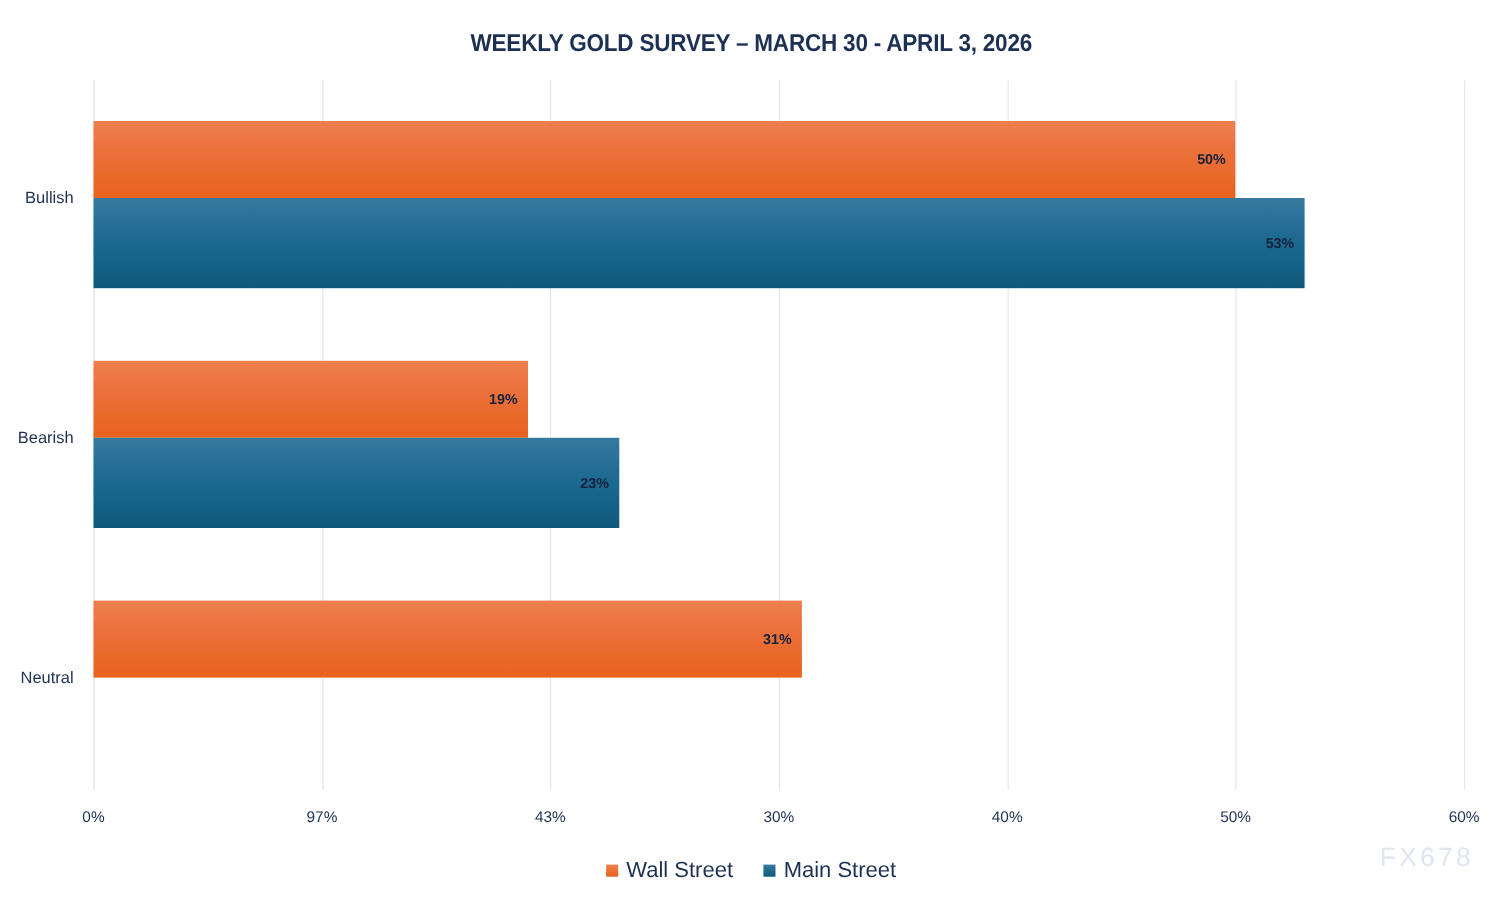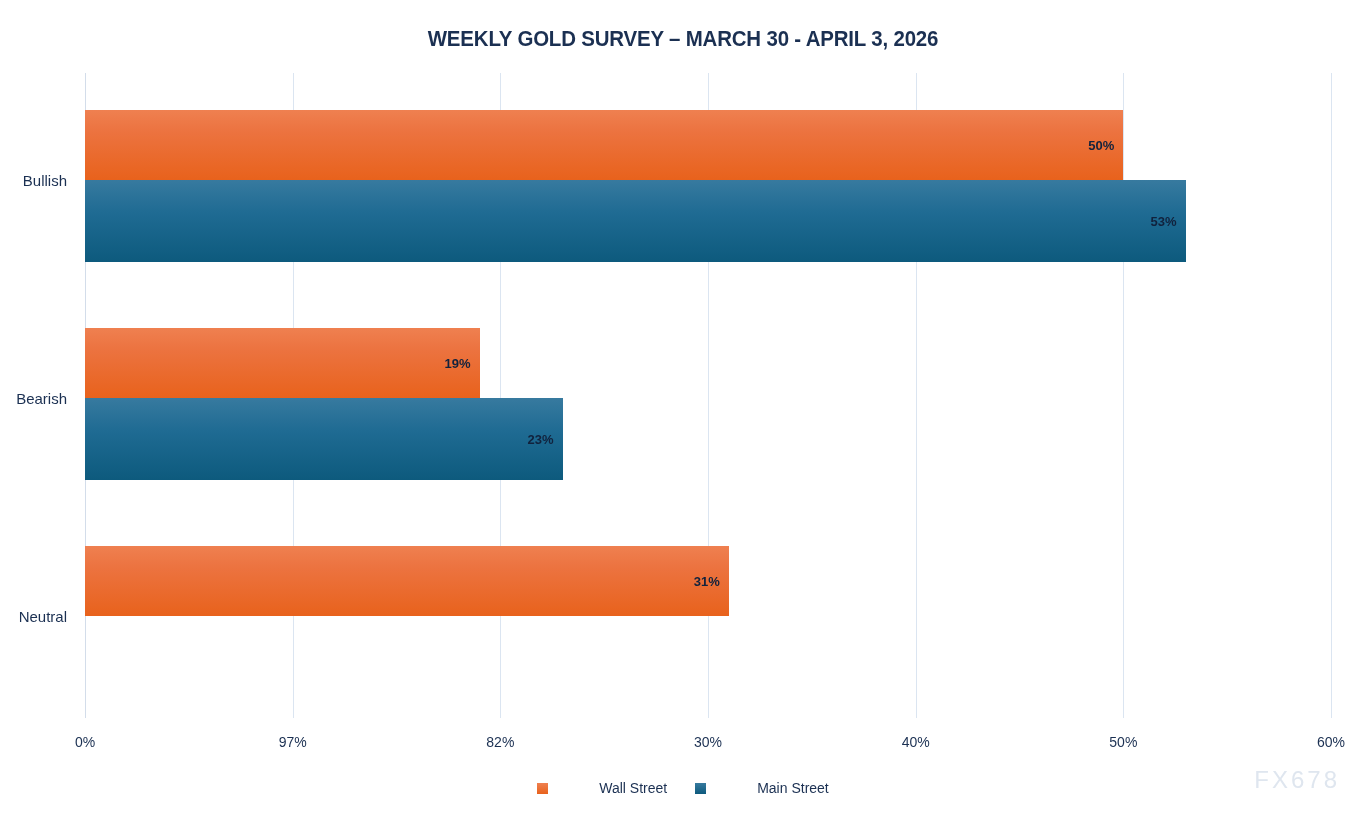--- a/index.html
+++ b/index.html
@@ -127,24 +127,23 @@
     display: inline-block;
   }
   .legend-swatch.wall {
     background: linear-gradient(to bottom, #ef8050, #e8621c);
   }
   .legend-swatch.main {
     background: linear-gradient(to bottom, #377a9f, #0d5a7d);
   }
   .legend-text {
     font-family: "Liberation Sans", sans-serif;
-    font-size: 14px;
-    color: #1b3052;
-    white-space: nowrap;
-    margin-left: 44px;
+    font-size: 20px;
+    color: #1b3052;
+    white-space: nowrap;
   }
 
   
   #watermark {
     position: absolute;
     right: 26px;
     top: 766px;
     font-family: "Liberation Sans", sans-serif;
     font-size: 24px;
     letter-spacing: 3px;
@@ -198,18 +197,18 @@
       </div>
     </div>
 
   <div id="watermark">FX678</div>
 
 <div class="cat-label" style="top: 180px;">Bullish</div>
     <div class="cat-label" style="top: 398px;">Bearish</div>
     <div class="cat-label" style="top: 616px;">Neutral</div>
     <div class="xtick" style="left: 85px;">0%</div>
     <div class="xtick" style="left: 292.667px;">97%</div>
-    <div class="xtick" style="left: 500.333px;">82%</div>
+    <div class="xtick" style="left: 500.333px;">43%</div>
     <div class="xtick" style="left: 708px;">30%</div>
     <div class="xtick" style="left: 915.667px; text-align: right;">40%</div>
     <div class="xtick" style="left: 1123.33px;">50%</div>
     <div class="xtick" style="left: 1331px;">60%</div>
   </div>
 
 </body></html>

